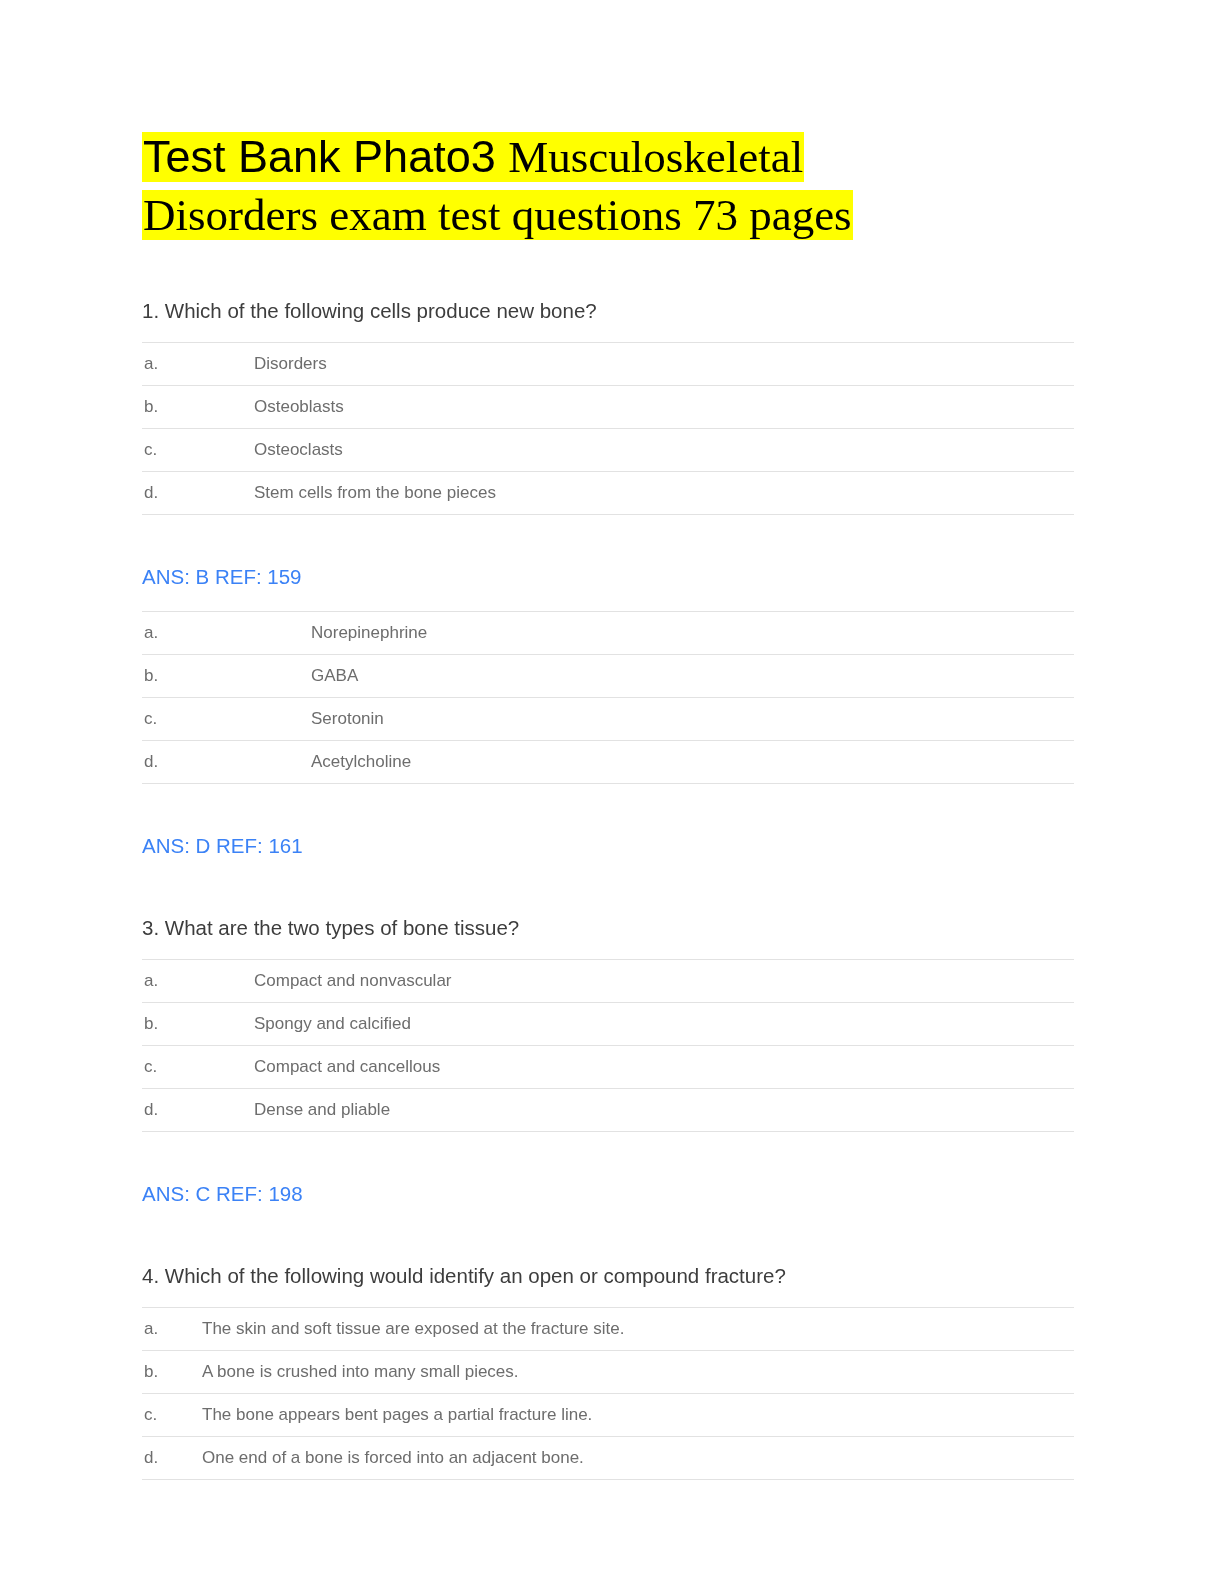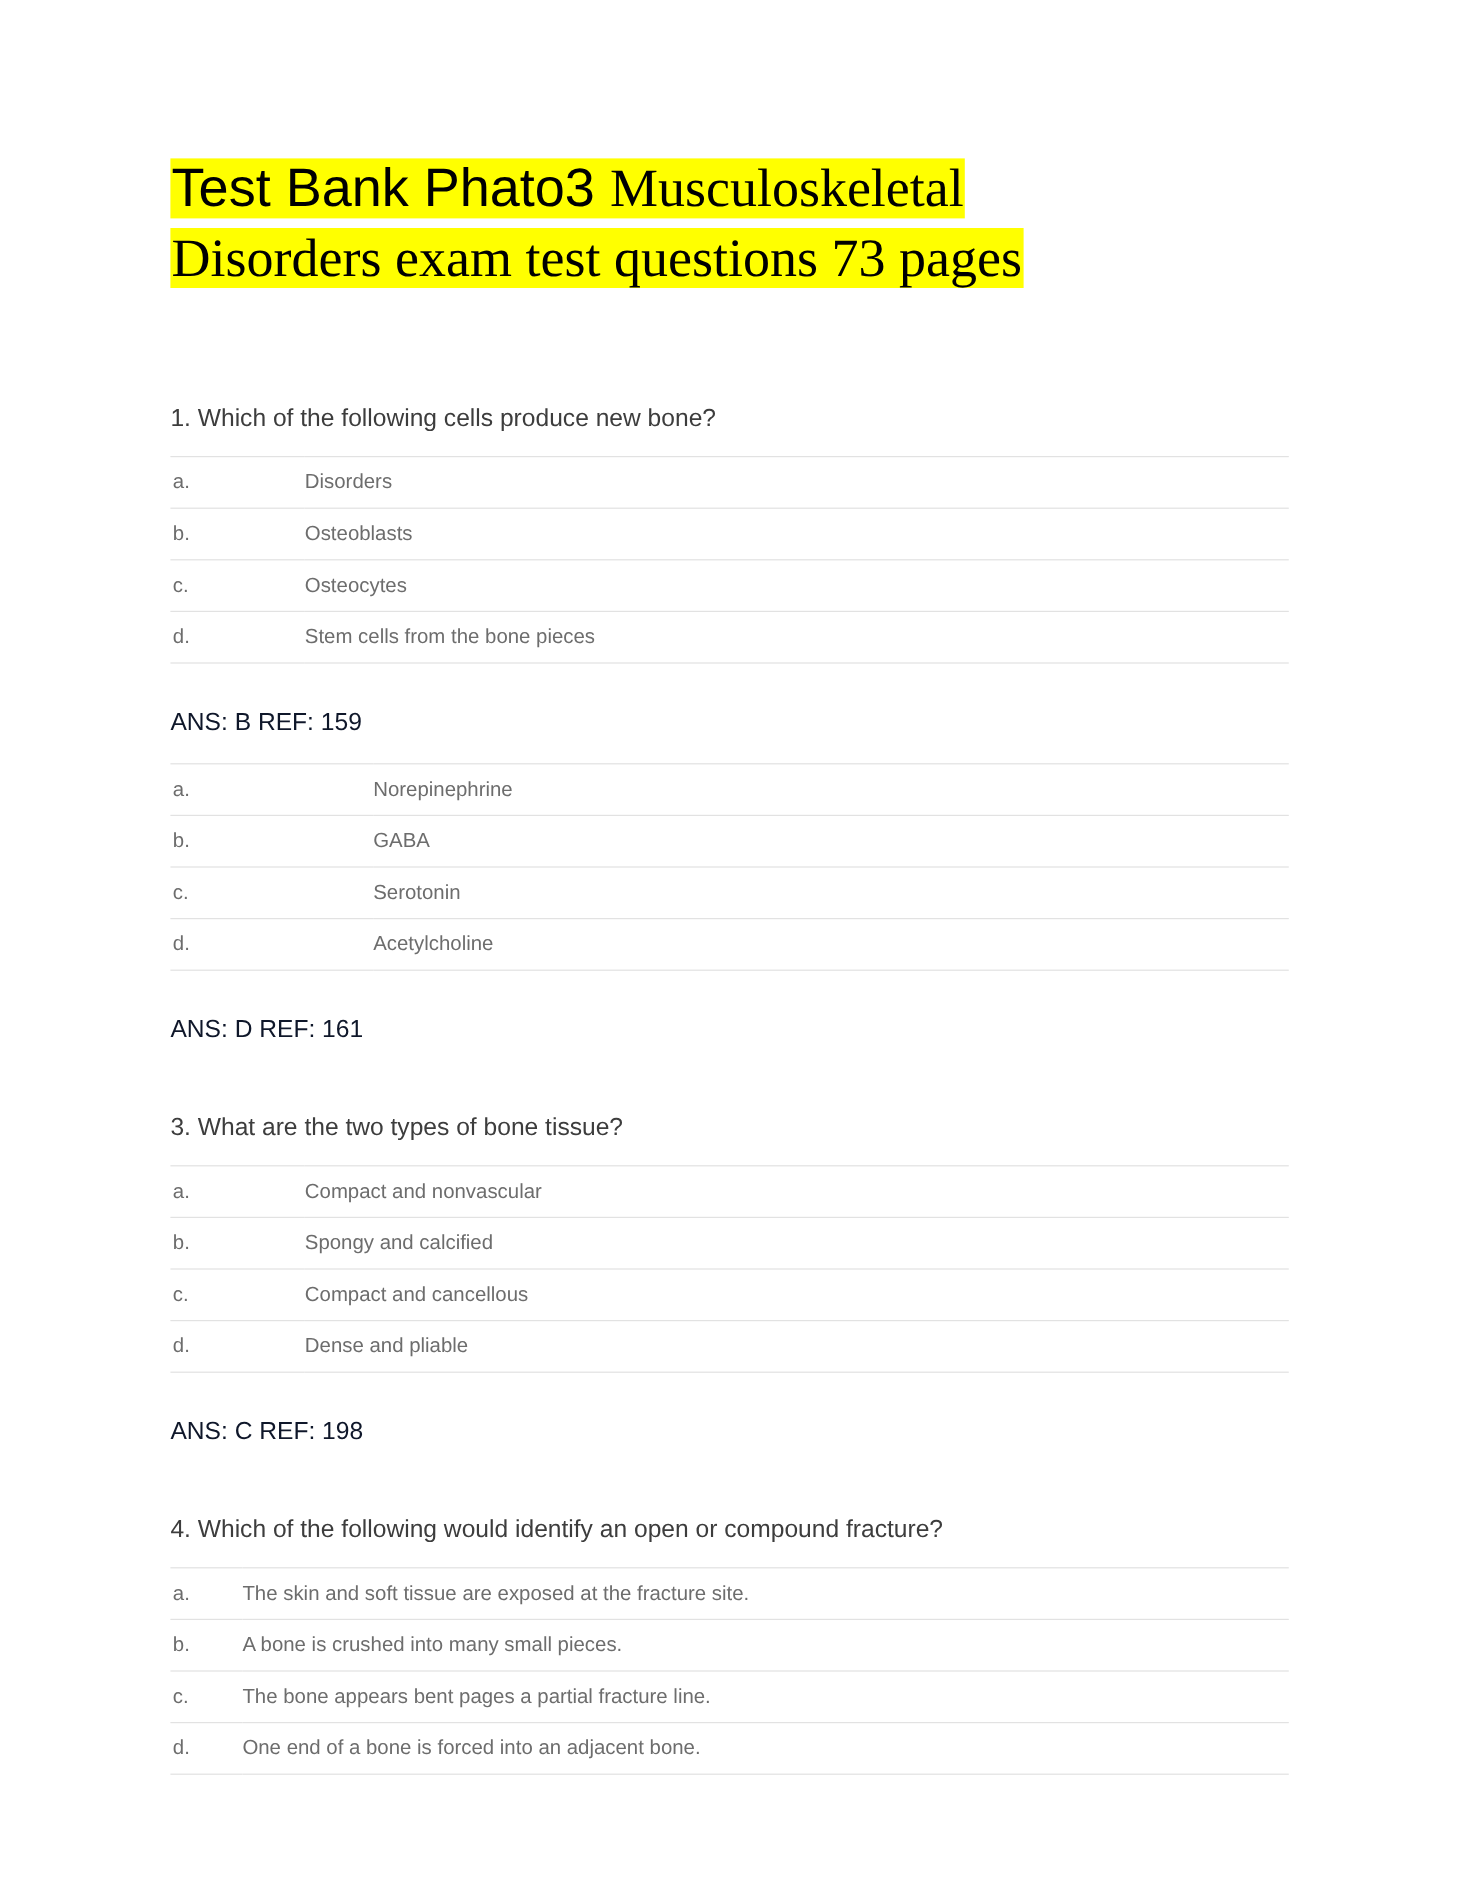--- a/index.html
+++ b/index.html
@@ -51,21 +51,21 @@
   }
   
   .question {
     font-size: 20.5px;
     line-height: 26px;
     color: #3d3d3d;
     margin-top: 56px;
     margin-bottom: 0;
   }
   .q-first {
-    margin-top: 92px;
+    margin-top: 54px;
   }
   
   .options {
     margin-top: 18px;
     border-collapse: collapse;
     width: 932px;
     table-layout: fixed;
   }
   .options tr {
     border-top: 1px solid #e2e2e2;
@@ -89,22 +89,22 @@
   .options.mid td.letter {
     width: 110px;
   }
   .options.narrow td.letter {
     width: 58px;
   }
   
   .answer {
     font-size: 20.5px;
     line-height: 26px;
-    color: #0f172a;
-    margin-top: 36px;
+    color: #3b82f6;
+    margin-top: 49px;
   }
 </style>
 </head>
 <body>
 
 <div class="page">
   <div class="content">
 
     <h1 class="doc-title">
       <span class="hl"><span class="sans">Test Bank Phato3 </span><span>Musculoskeletal Disorders exam test questions 73 pages</span></span>
@@ -116,21 +116,21 @@
         <tr>
           <td class="letter">a.</td>
           <td class="text">Disorders</td>
         </tr>
         <tr>
           <td class="letter">b.</td>
           <td class="text">Osteoblasts</td>
         </tr>
         <tr>
           <td class="letter">c.</td>
-          <td class="text">Osteocytes</td>
+          <td class="text">Osteoclasts</td>
         </tr>
         <tr>
           <td class="letter">d.</td>
           <td class="text">Stem cells from the bone pieces</td>
         </tr>
       </tbody>
     </table>
     <p class="answer">ANS: B REF: 159</p>
 
     <table class="options wide">

